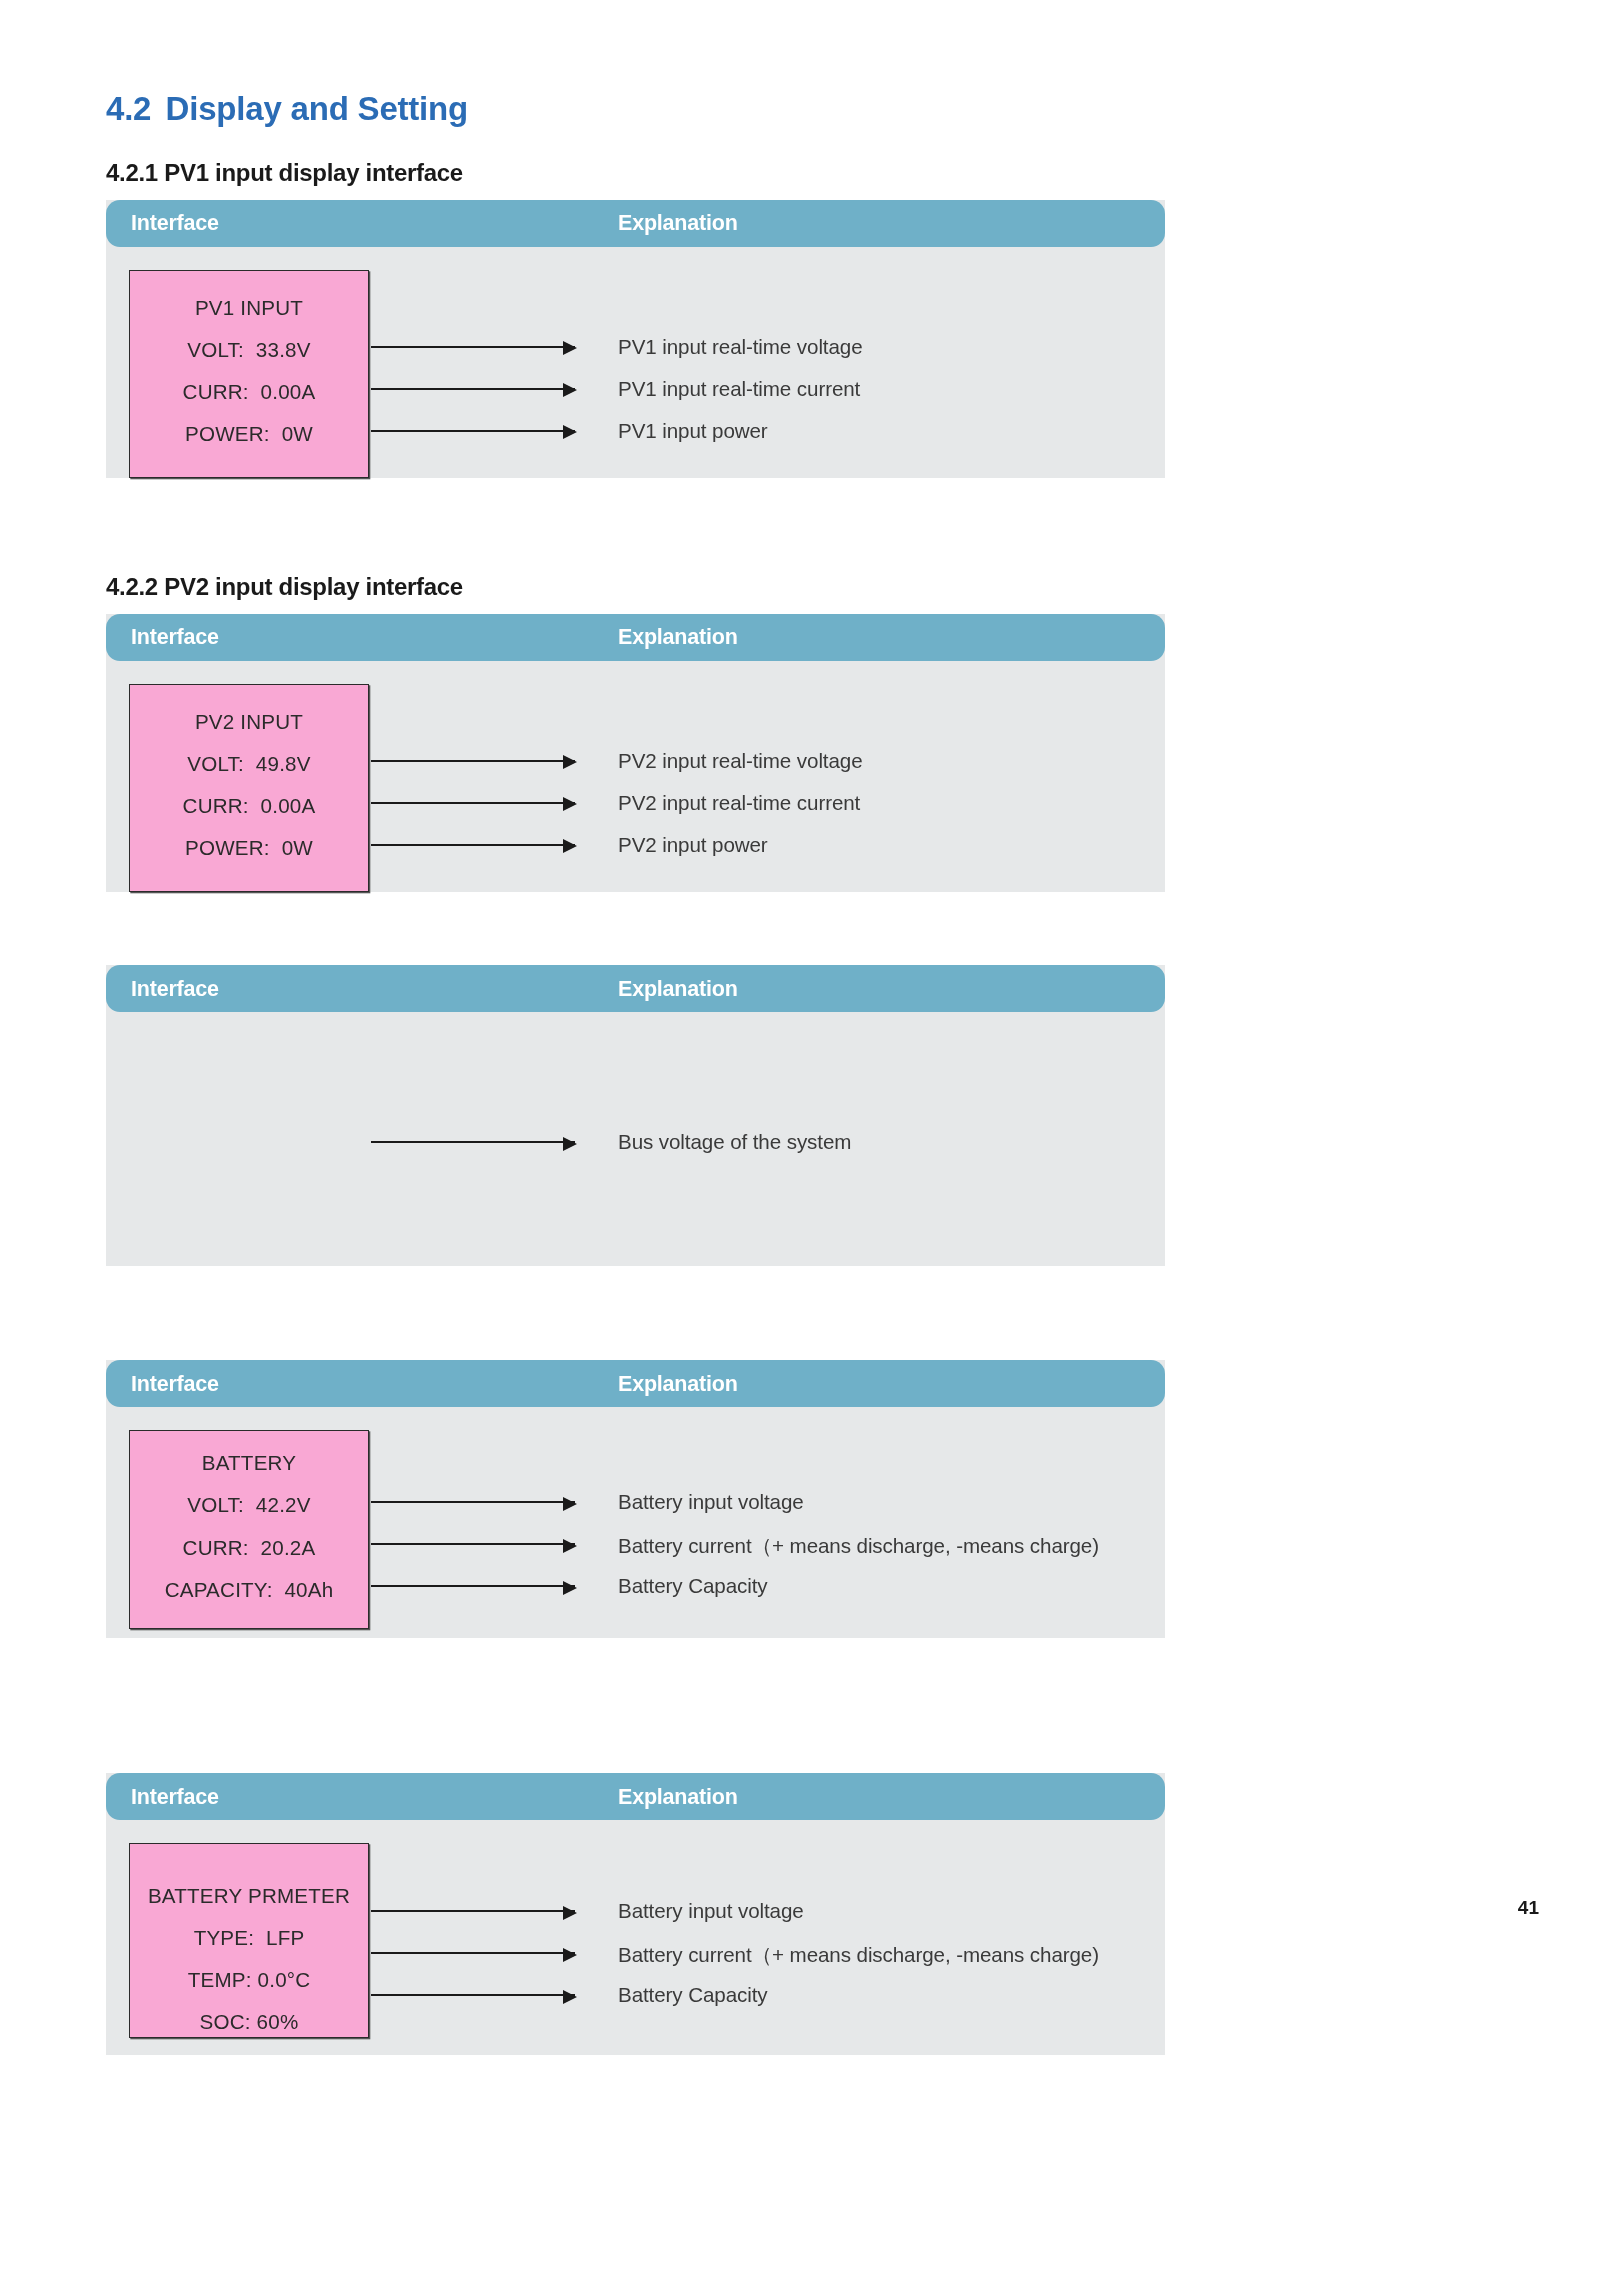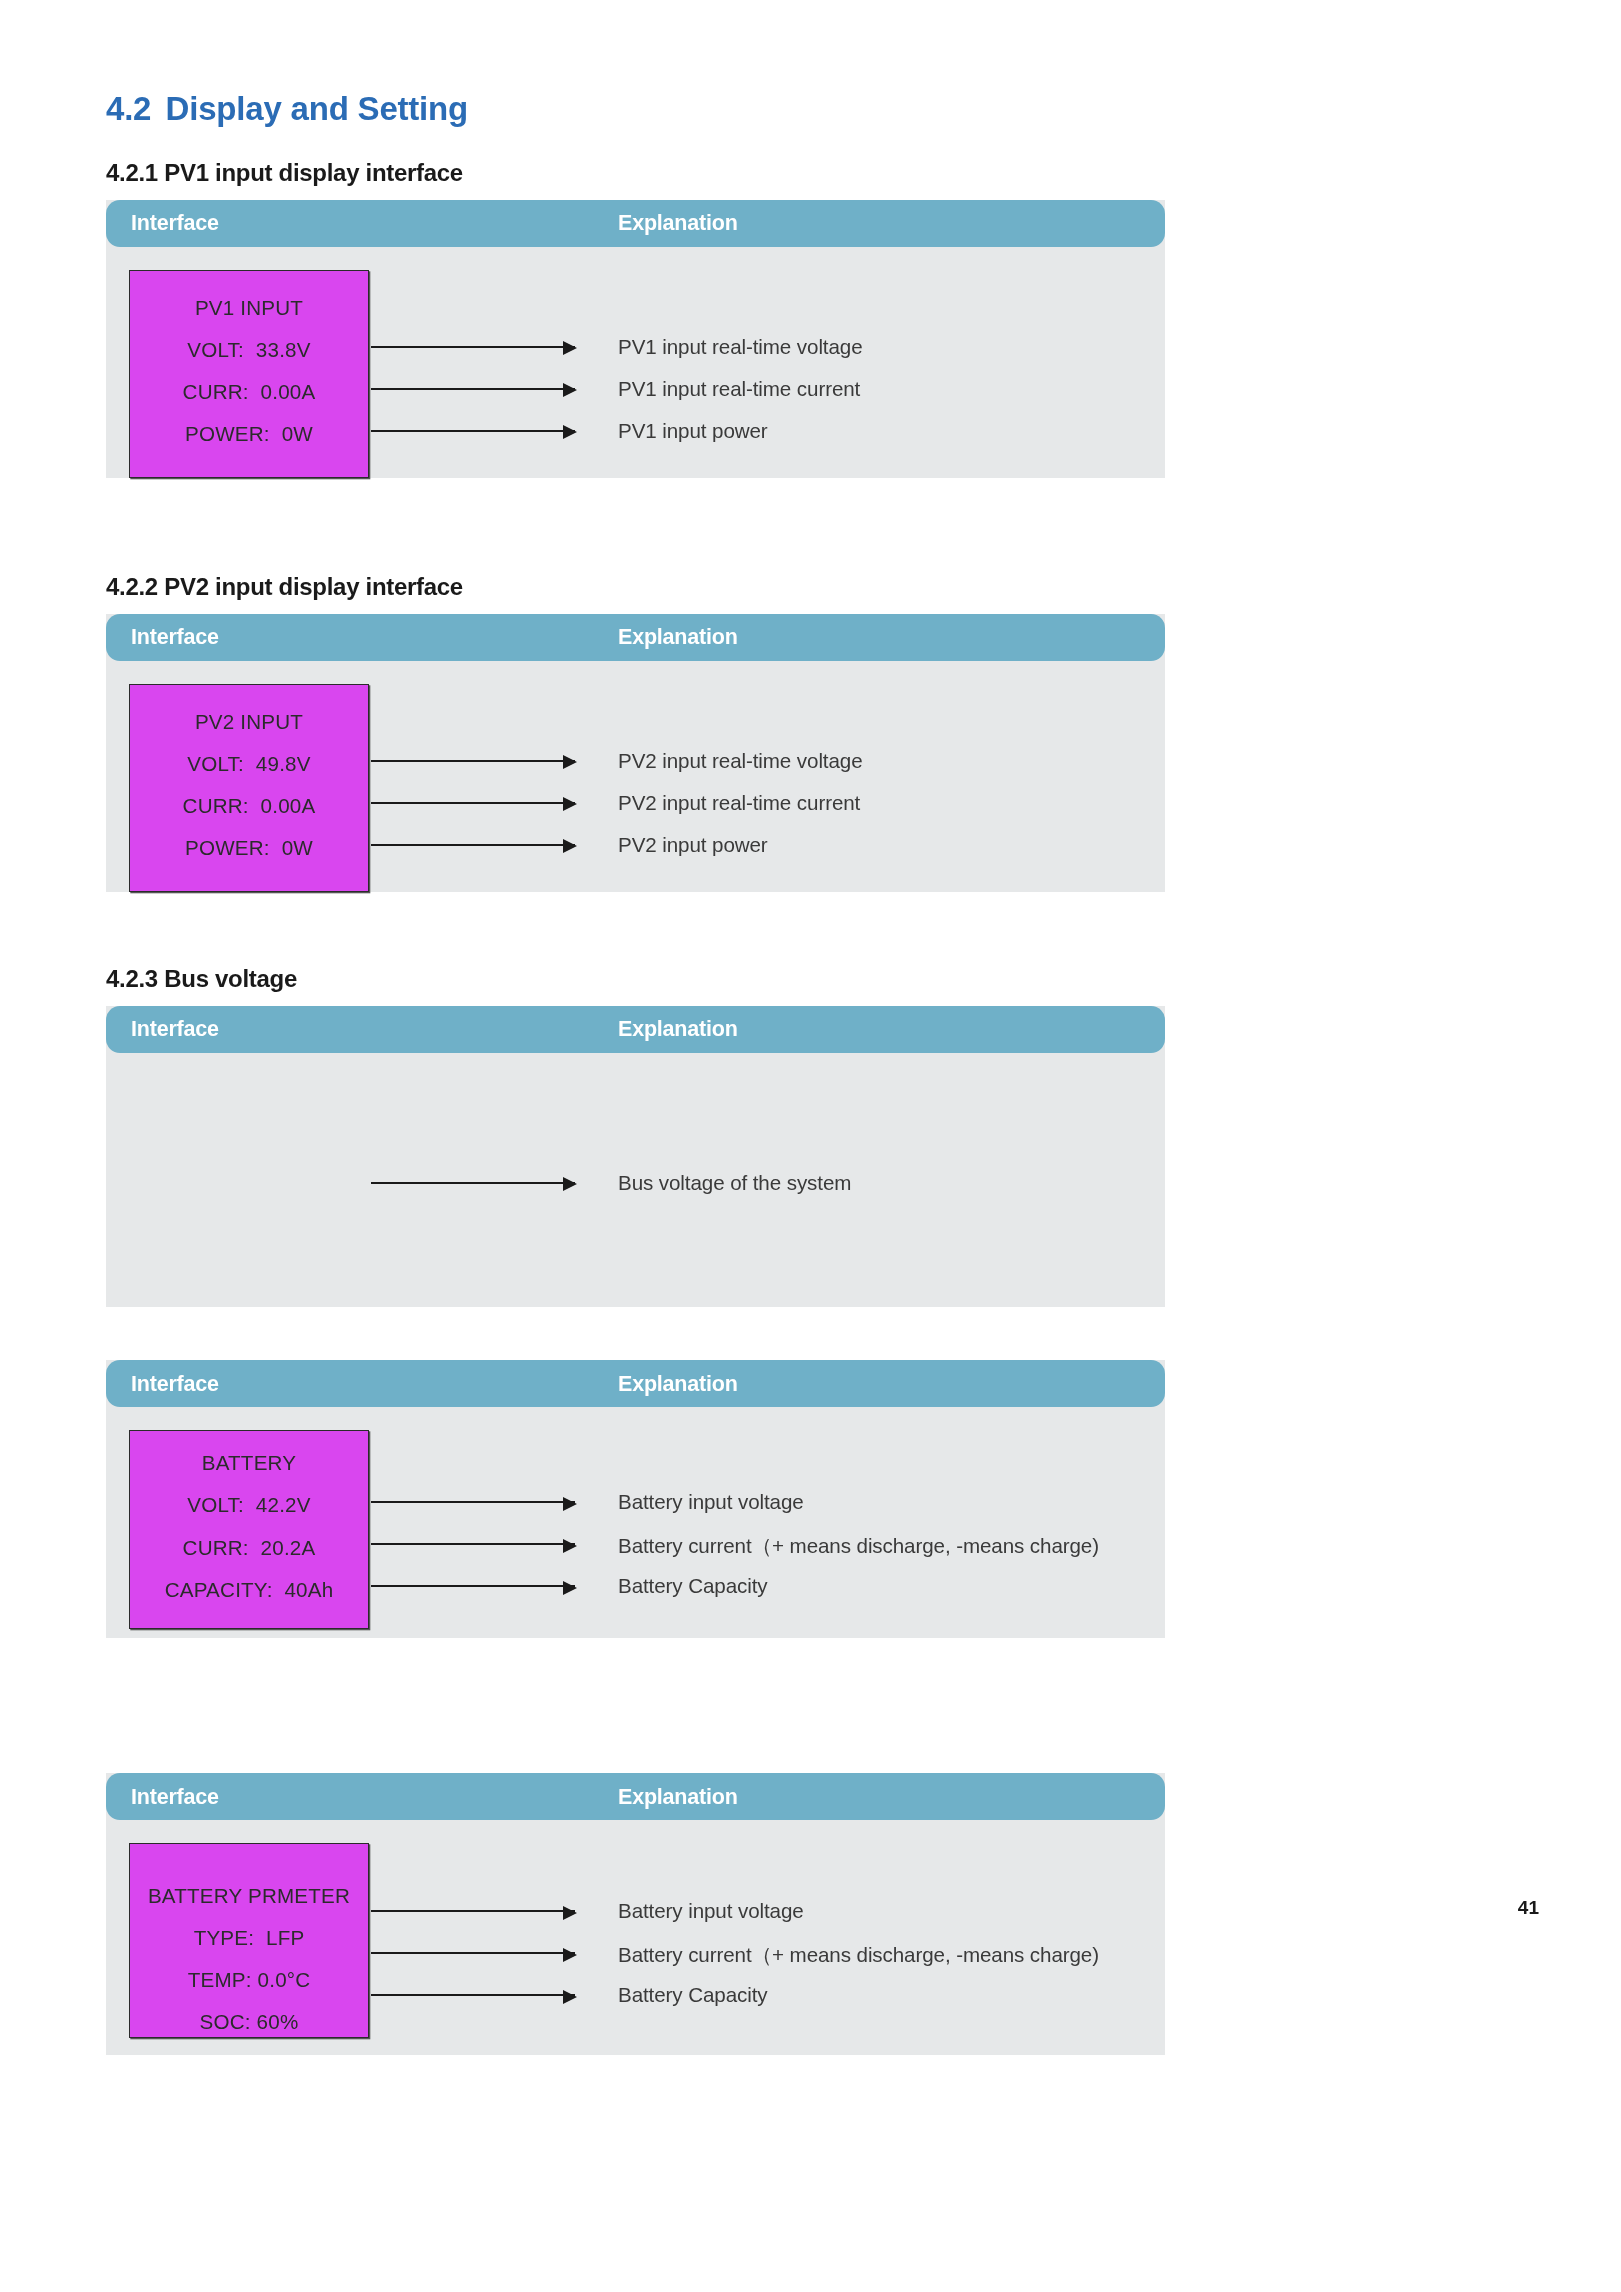--- a/index.html
+++ b/index.html
@@ -38,21 +38,21 @@
     color:#ffffff;font-size:21.5px;font-weight:bold;letter-spacing:-0.2px;
   }
   .th-interface{left:25px;}
   .th-explanation{left:512px;}
 
   .tbody{position:relative;}
 
   
   .lcd{
     position:absolute;left:23px;top:23px;
-    background:#d946ef;
+    background:#f9a8d4;
     border:1.8px solid #2b2b2b;
     box-sizing:border-box;
     box-shadow:1.3px 1.3px 0 0 #555;
   }
   .lcd-inner{
     position:absolute;left:0;right:0;
     text-align:center;
     font-size:20.6px;color:#2b2b2b;
     font-family:"Liberation Sans", sans-serif;
     line-height:1.0;
@@ -149,21 +149,20 @@
         <div class="arrow" style="left:265px;top:141px;width:204px;"></div>
         <div class="arrow" style="left:265px;top:183px;width:204px;"></div>
         <div class="expl" style="left:512px;top:88px;">PV2 input real-time voltage</div>
         <div class="expl" style="left:512px;top:130px;">PV2 input real-time current</div>
         <div class="expl" style="left:512px;top:172px;">PV2 input power</div>
       </div>
     </div>
   </div>
 
   <div class="section" style="top:965px;">
-    <div class="h3 sec-title">4.2.3 Bus voltage</div>
     <div class="tbl">
       <div class="thead">
         <span class="th th-interface">Interface</span>
         <span class="th th-explanation">Explanation</span>
       </div>
       <div class="tbody" style="height:254px;">
         <div class="arrow" style="left:265px;top:129px;width:204px;"></div>
         <div class="expl" style="left:512px;top:118px;">Bus voltage of the system</div>
       </div>
     </div>

